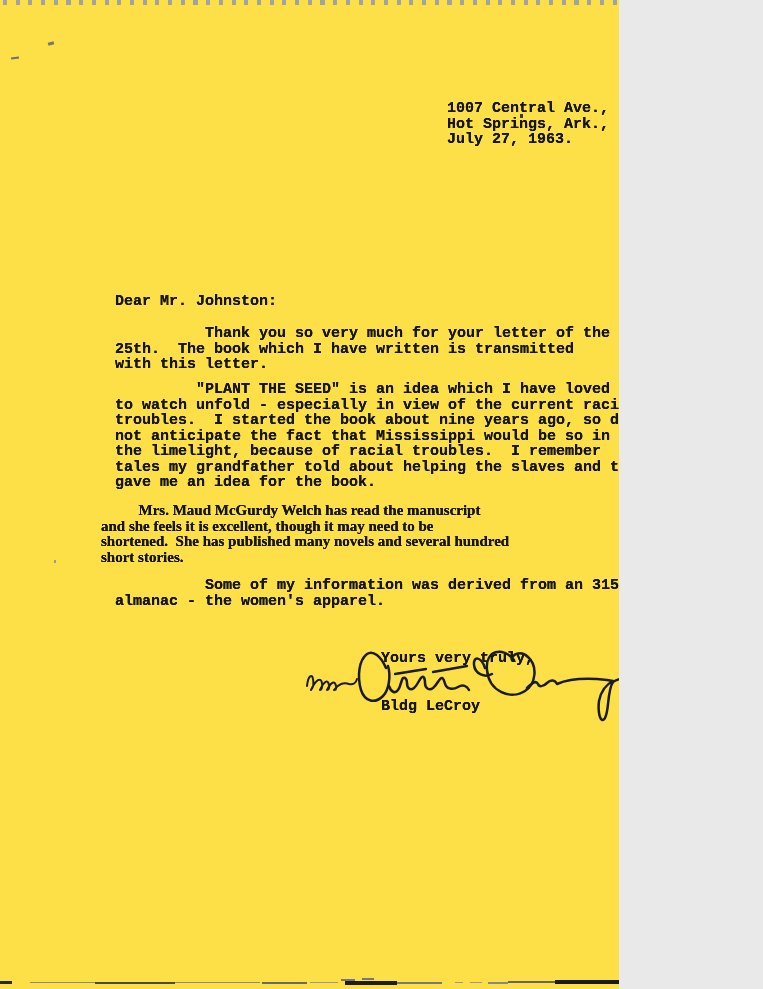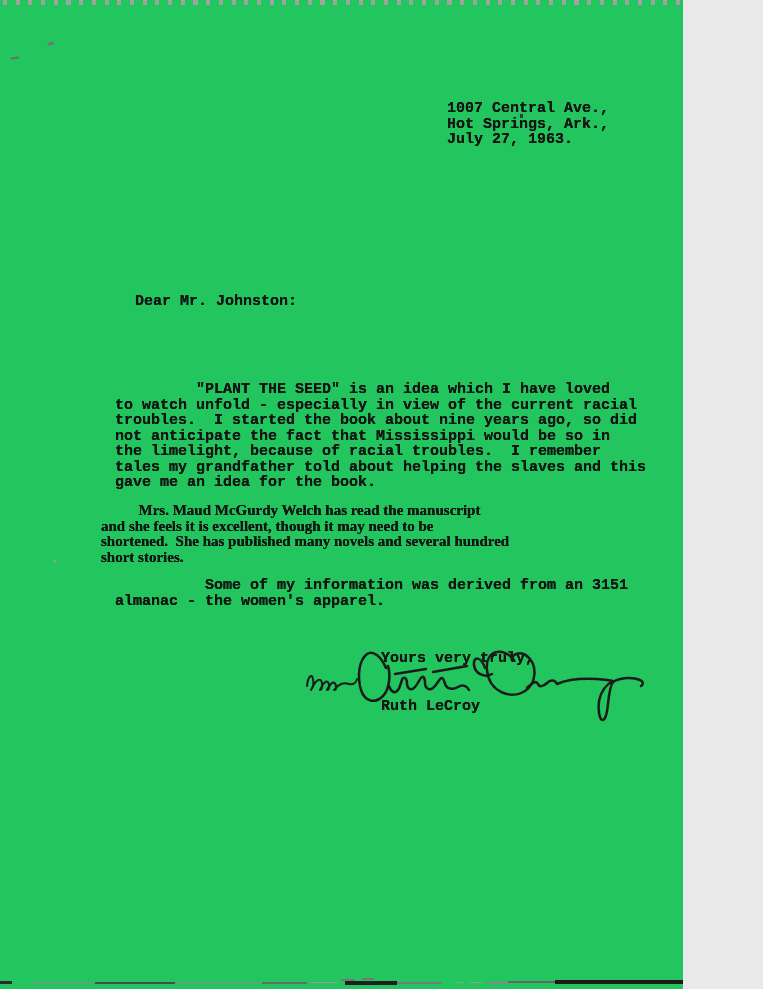--- a/index.html
+++ b/index.html
@@ -1,19 +1,19 @@
 <!DOCTYPE html>
 <html><head>
 <meta charset="utf-8">
 <style>
   html,body{margin:0;padding:0;background:#e9e9e9;}
   .page{
     position:relative;
-    width:683px;height:989px;
-    background:#22c55e;
+    width:619px;height:989px;
+    background:#fde047;
     overflow:hidden;
     font-family:"Liberation Mono","DejaVu Sans Mono",monospace;
     font-weight:700;
     font-size:15px;
     line-height:15.5px;
     color:#161616;
   }
   .typed{
     position:absolute;
     white-space:pre;
@@ -38,39 +38,42 @@
   <div class="artifact" style="left:48px;top:42px;width:6px;height:3px;background:#777;transform:rotate(-15deg);"></div>
   <div class="artifact" style="left:11px;top:57px;width:8px;height:2px;background:#6e6e6e;transform:rotate(-8deg);"></div>
   <div class="artifact" style="left:54px;top:560px;width:2px;height:3px;background:#9a9a9a;"></div>
   <div class="artifact" style="left:520px;top:114px;width:3px;height:4px;background:#3a3a3a;"></div>
 
   <div class="typed" style="left:447px;top:101px;">1007 Central Ave.,
 Hot Springs, Ark.,
 July 27, 1963.</div>
 
 
-  <div class="typed" style="left:115px;top:294px;margin-left:20px;">Dear Mr. Johnston:</div>
+  <div class="typed" style="left:115px;top:294px;">Dear Mr. Johnston:</div>
 
+  <div class="typed" style="left:115px;top:326px;">          Thank you so very much for your letter of the
+25th.  The book which I have written is transmitted
+with this letter.</div>
   <div class="typed" style="left:115px;top:382px;">         "PLANT THE SEED" is an idea which I have loved
 to watch unfold - especially in view of the current racial
 troubles.  I started the book about nine years ago, so did
 not anticipate the fact that Mississippi would be so in
 the limelight, because of racial troubles.  I remember
 tales my grandfather told about helping the slaves and this
 gave me an idea for the book.</div>
   <div class="typed" style="left:101px;top:503px;font-family:Liberation Serif, serif;">          Mrs. Maud McGurdy Welch has read the manuscript
 and she feels it is excellent, though it may need to be
 shortened.  She has published many novels and several hundred
 short stories.</div>
   <div class="typed" style="left:115px;top:578px;">          Some of my information was derived from an 3151
 almanac - the women's apparel.</div>
 
   <div class="typed" style="left:381px;top:651px;">Yours very truly,</div>
 
-  <div class="typed" style="left:381px;top:699px;">Ruth LeCroy</div>
+  <div class="typed" style="left:381px;top:699px;">Bldg LeCroy</div>
 
   <svg class="sig-svg" viewBox="0 0 350 84">
     <g fill="none" stroke="#1b1b1b" stroke-linecap="round" stroke-linejoin="round">
 
       <path stroke-width="2" d="M12,40 C13,30 17,27 18,33 C19,38 18,42 16,44 C21,33 26,31 27,37 C28,42 26,44 25,44 C29,35 33,33 34,39 C35,43 33,44 32,44 C36,36 40,34 41,40 C42,44 40,44 39,44 C43,38 49,36 54,38 C58,39 61,37 62,33"></path>
 
       <path stroke-width="2.5" d="M91,22 C86,10 78,4 72,8 C64,14 62,30 66,44 C70,56 80,58 88,50 C94,44 96,30 93,20"></path>
       <path stroke-width="2.5" d="M94,40 C96,46 100,48 103,44 C106,40 106,34 108,32 C110,31 112,33 112,37 C112,42 115,45 119,42 C123,39 124,33 127,31 C129,30 130,33 130,37 C130,42 134,45 138,42 C143,38 144,32 147,32 C149,32 149,36 151,40 C153,43 158,44 163,41 C168,38 172,40 174,44"></path>
       <path stroke-width="2.3" d="M100,28 L131,23"></path>
       <path stroke-width="2.3" d="M138,26 L172,20"></path>

